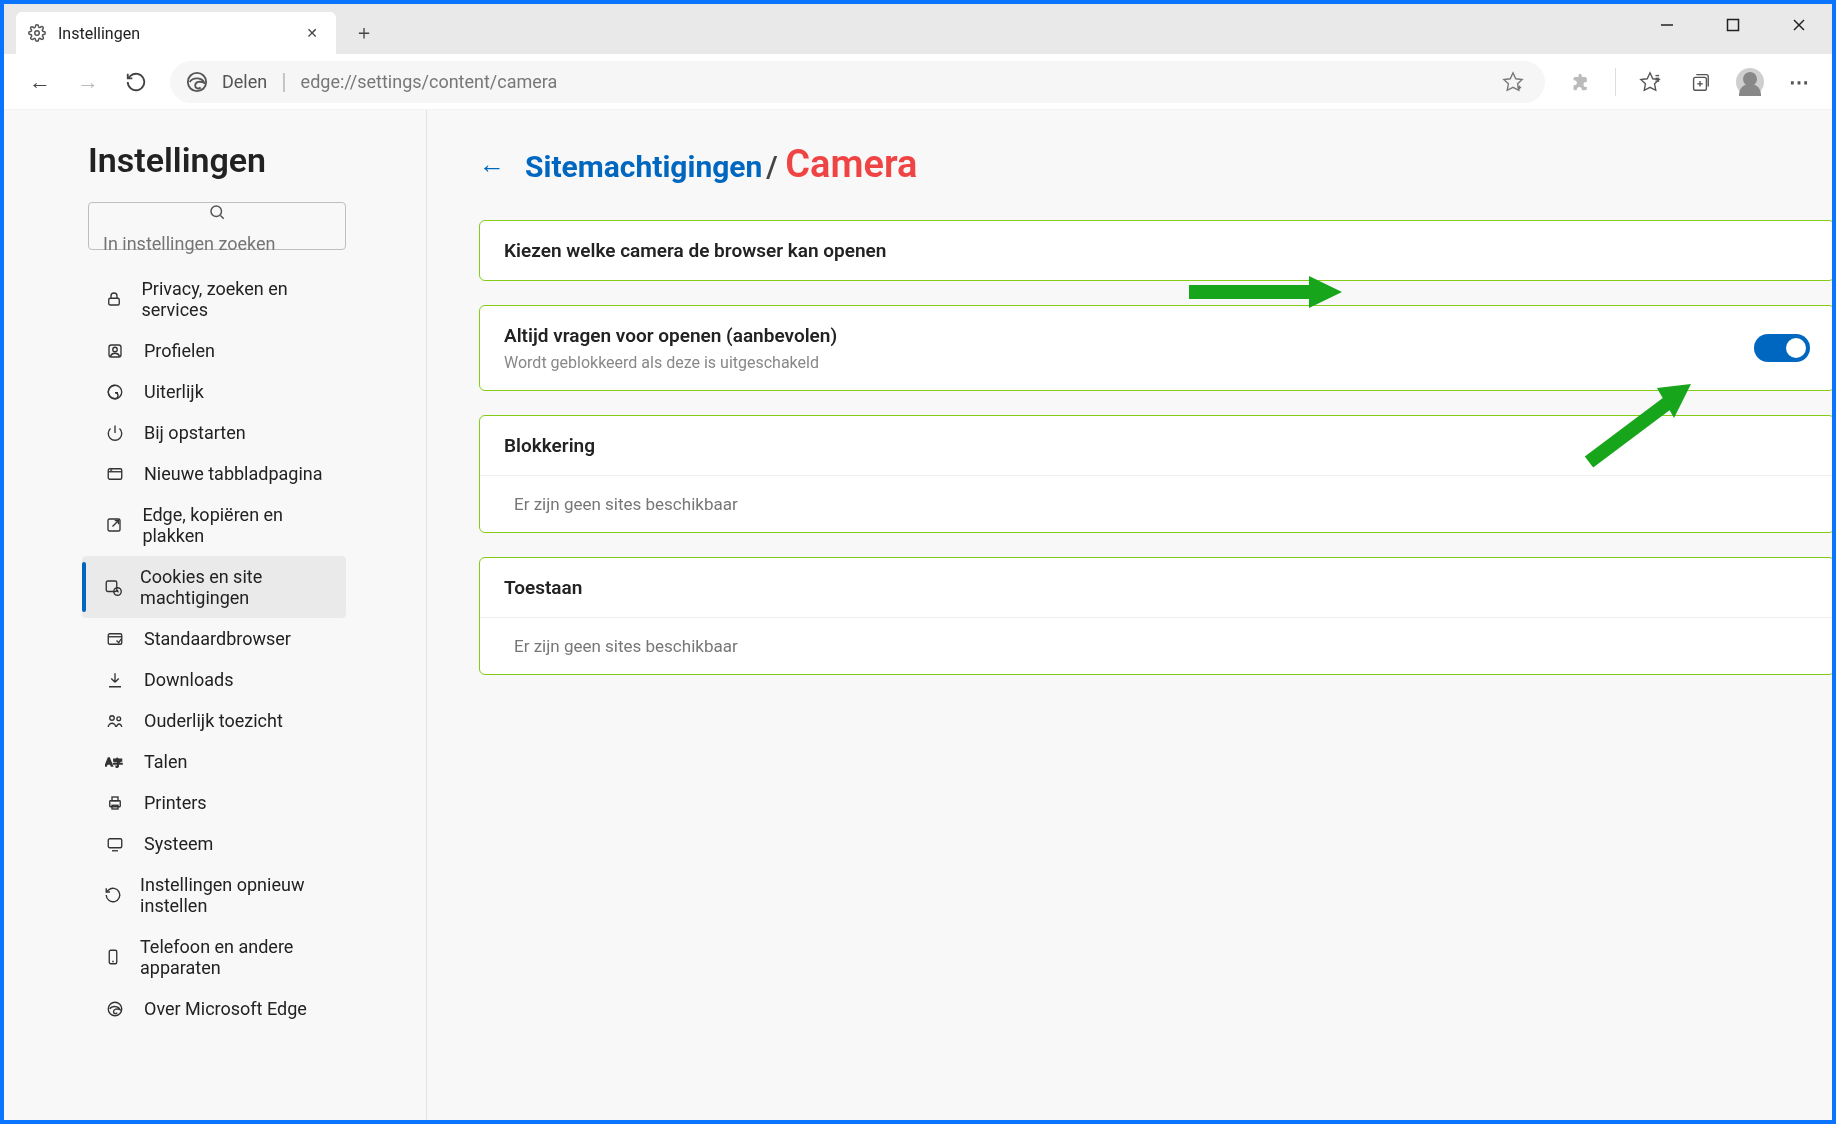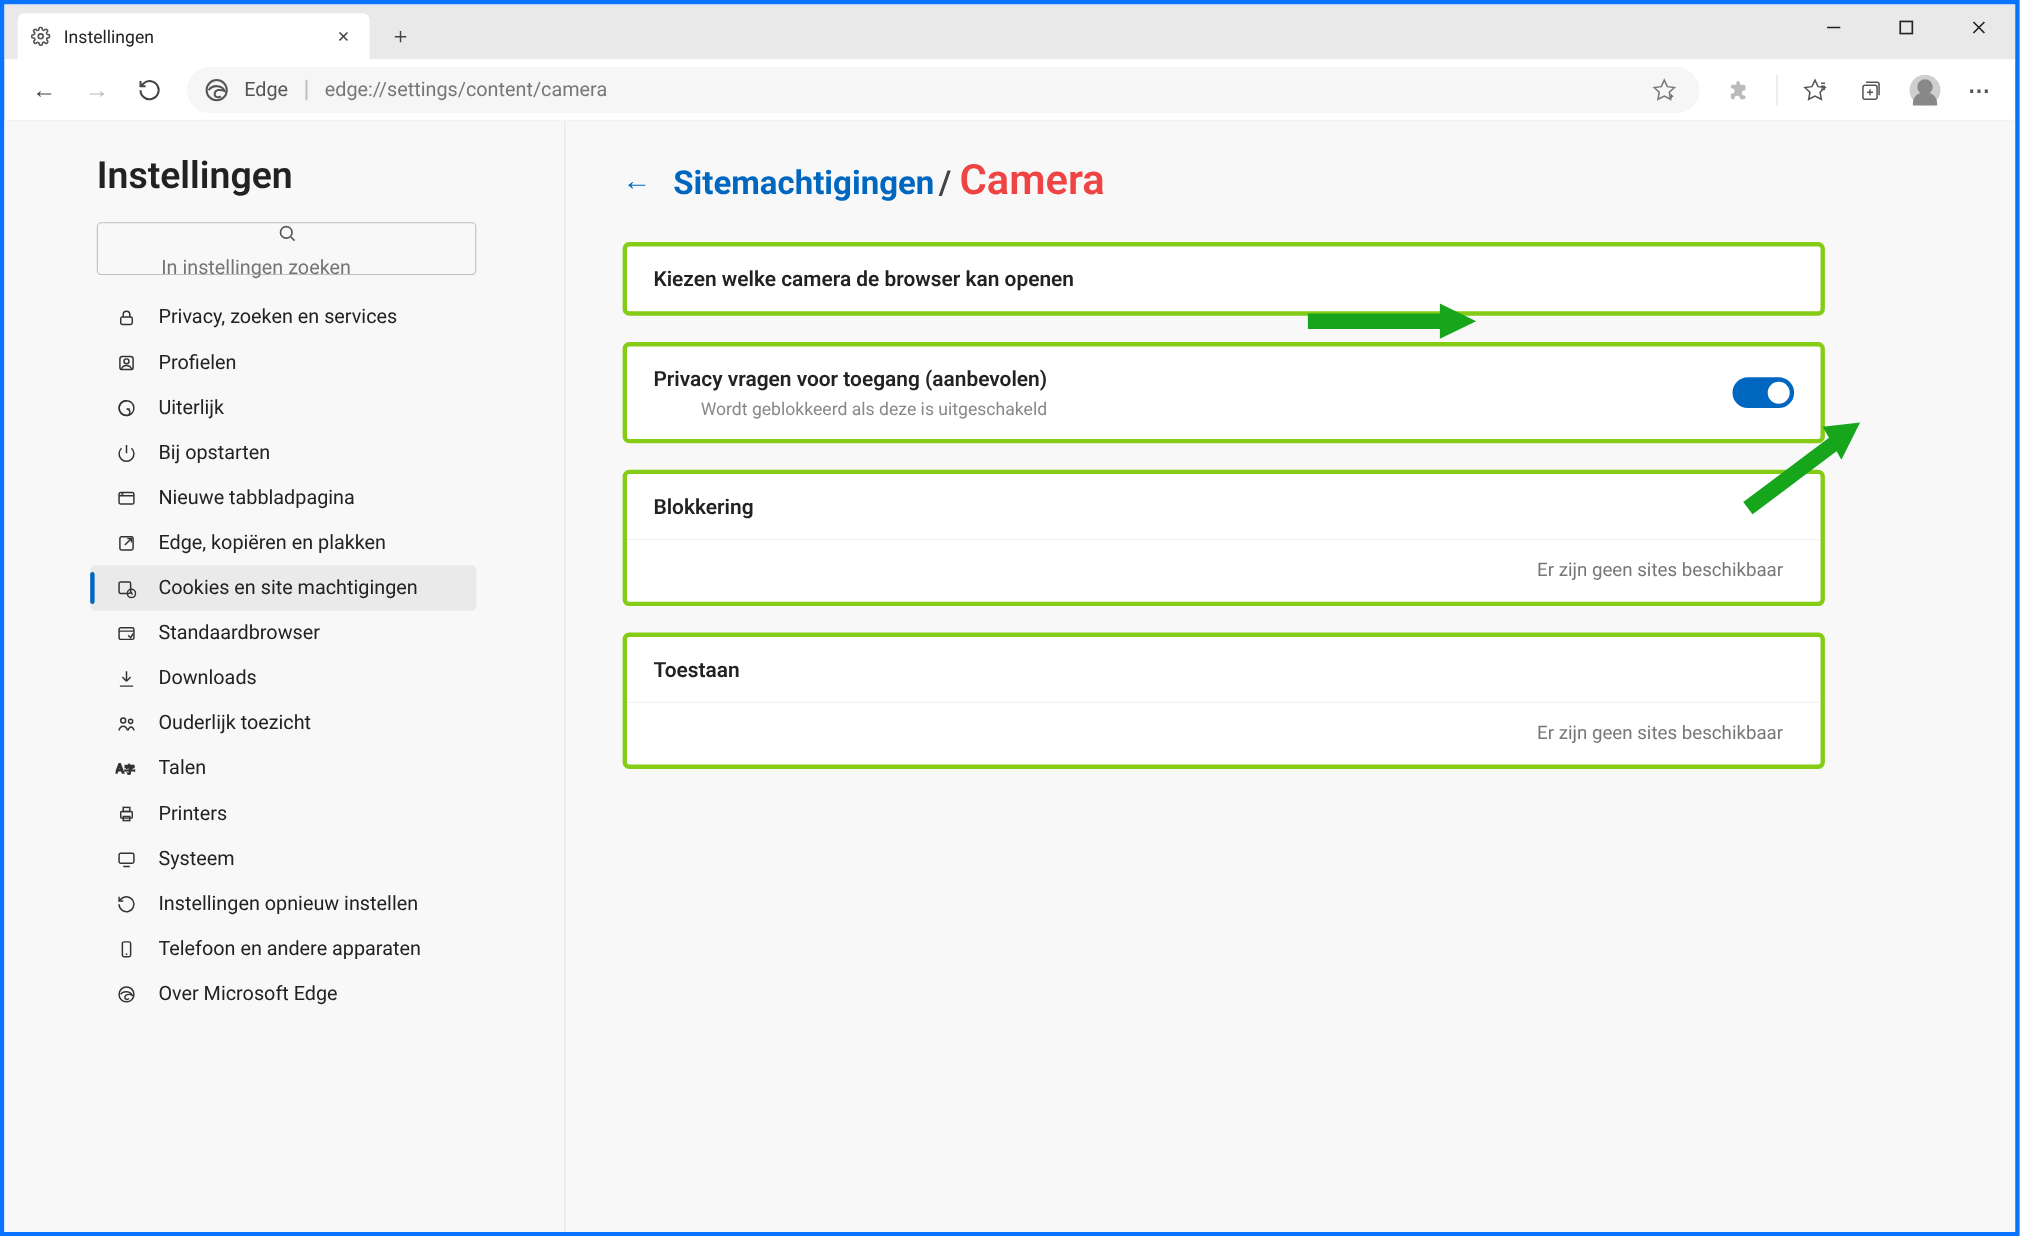--- a/index.html
+++ b/index.html
@@ -42,21 +42,21 @@
     .menu-item.active { background:#eaeaea; position:relative;}
     .menu-item.active::before { content:""; position:absolute; left:0; top:6px; bottom:6px; width:4px; background:#0067c0; border-radius:2px;}
     .menu-item .mi-icon { width:22px; display:flex; justify-content:center; color:#333; }
     
     .main { flex:1; padding:32px 60px 40px 52px; }
     .breadcrumb { display:flex; align-items:center; gap:20px; margin-bottom:34px;}
     .back { color:#0067c0; font-size:26px; cursor:pointer;}
     .bc-link { color:#0067c0; font-size:30px; font-weight:700;}
     .bc-slash { color:#444; font-size:30px; font-weight:600;}
     .bc-current { color:#ef4444; font-size:38px; font-weight:600;}
-    .panel { background:#fff; border:4px solid #84cc16; border-radius:6px; margin-bottom:24px; width:1093px;text-align:right;}
+    .panel { background:#fff; border:1px solid #84cc16; border-radius:6px; margin-bottom:24px; width:1356px;}
     .panel-row { display:flex; align-items:center; justify-content:space-between; padding:18px 24px; }
     .panel-title { font-size:19px; font-weight:600; color:#222;}
     .panel-sub { font-size:16px; color:#888; margin-top:6px;}
     .dropdown { width:370px; height:44px; border:1px solid #bfbfbf; border-radius:4px; display:flex; align-items:center; justify-content:space-between; padding:0 14px; background:#fff; cursor:pointer; font-size:17px; color:#333;}
     .chev { font-size:14px; color:#555;}
     .toggle { width:56px; height:28px; background:#0067c0; border-radius:16px; position:relative; cursor:pointer;}
     .toggle::after { content:""; position:absolute; right:4px; top:4px; width:20px; height:20px; background:#fff; border-radius:50%;}
     .panel-list { border-top:1px solid #eee; padding:18px 34px; color:#777; font-size:17px;}
     
     .arrow { position:absolute; pointer-events:none; }
@@ -110,21 +110,21 @@
         <polyline points="3 3 3 8 8 8"></polyline>
       </svg>
   </div>
   <div class="address">
     <span class="edge-logo">
       <svg viewBox="0 0 24 24" width="22" height="22">
           <circle cx="12" cy="12" r="10" fill="none" stroke="#555" stroke-width="2"></circle>
           <path d="M4 12c4-6 14-5 16 1-4-2-10-2-10 3 0 3 4 4 6 2" fill="none" stroke="#555" stroke-width="2"></path>
         </svg>
     </span>
-    <span class="addr-label">Edge</span>
+    <span class="addr-label">Delen</span>
     <span class="addr-sep">|</span>
     <span class="addr-url">edge://settings/content/camera</span>
     <div class="addr-right">
       <span class="ticon">
         <svg width="22" height="22" viewBox="0 0 24 24" fill="none" stroke="#777" stroke-width="1.5">
             <polygon points="12 2 15 8.5 22 9.3 17 14 18.3 21 12 17.8 5.7 21 7 14 2 9.3 9 8.5 12 2"></polygon>
             <line x1="17" y1="18" x2="21" y2="18"></line>
             <line x1="19" y1="16" x2="19" y2="20"></line>
           </svg>
       </span>
@@ -337,21 +337,21 @@
 
     <div class="panel">
       <div class="panel-row">
         <div class="panel-title">Kiezen welke camera de browser kan openen</div>
       </div>
     </div>
 
     <div class="panel">
       <div class="panel-row">
         <div>
-          <div class="panel-title">Privacy vragen voor toegang (aanbevolen)</div>
+          <div class="panel-title">Altijd vragen voor openen (aanbevolen)</div>
           <div class="panel-sub">Wordt geblokkeerd als deze is uitgeschakeld</div>
         </div>
         <div class="toggle"></div>
       </div>
     </div>
 
     <div class="panel">
       <div class="panel-row">
           <div class="panel-title">Blokkering</div>
         </div>

